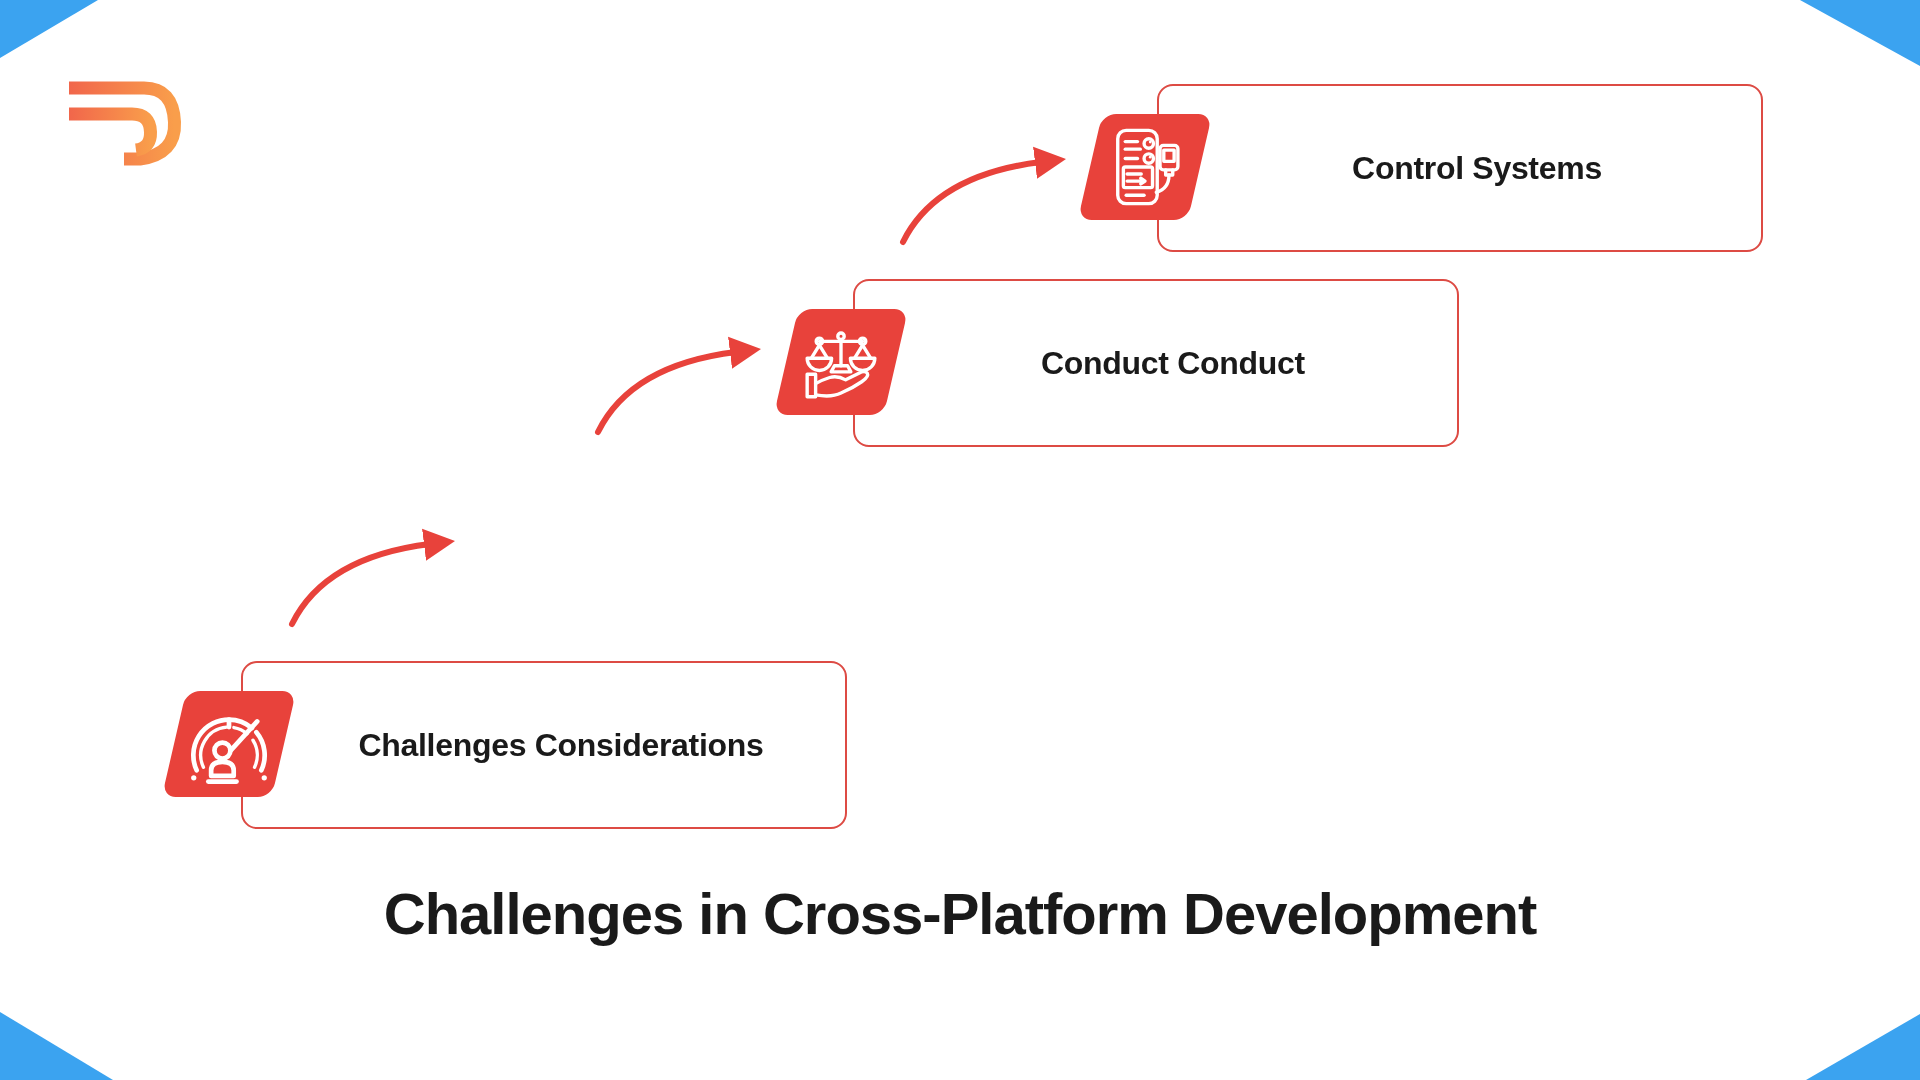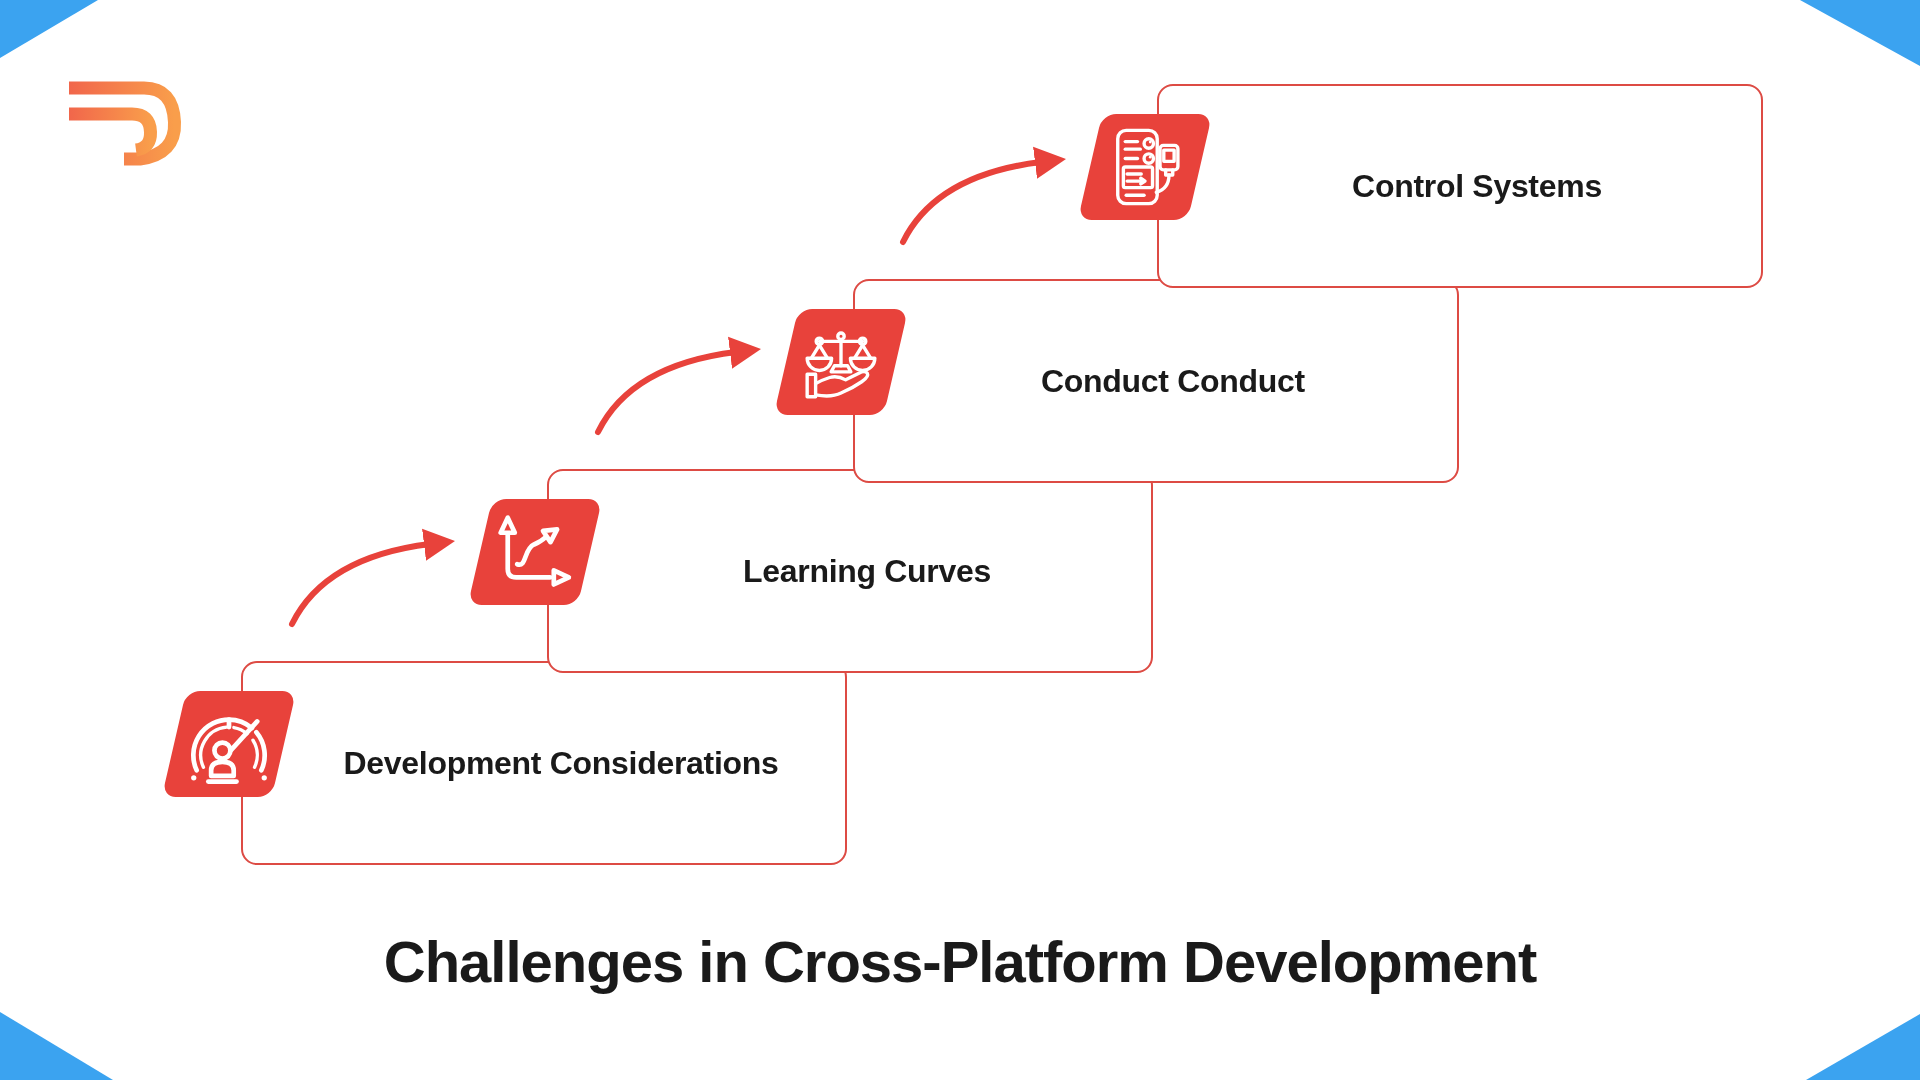--- a/index.html
+++ b/index.html
@@ -26,21 +26,21 @@
   .tri-br{right:0;bottom:0;width:114px;height:66px;clip-path:polygon(100% 0,100% 100%,0 100%);}
   
   .logo{position:absolute;left:64px;top:78px;width:120px;height:95px;}
   .logo path{fill:none;stroke:url(#logoGrad);stroke-width:13px;}
   .logo-stop-a{stop-color:var(--logo_grad_start);}
   .logo-stop-b{stop-color:var(--logo_grad_end);}
   
   .arrows{position:absolute;left:0;top:0;width:1920px;height:1080px;pointer-events:none;}
   .arrows path.curve{fill:none;stroke:var(--accent_red);stroke-width:6px;stroke-linecap:round;}
   
-  .step{position:absolute;width:606px;height:204px;}
+  .step{position:absolute;width:606px;height:168px;}
   .step-0{left:241px;top:661px;}
   .step-1{left:547px;top:469px;}
   .step-2{left:853px;top:279px;}
   .step-3{left:1157px;top:84px;}
   .box{
     position:absolute;inset:0;border:2px solid var(--box_border);
     border-radius:16px;background:var(--background);
     display:flex;align-items:center;justify-content:center;
     padding-left:34px;box-sizing:border-box;
   }
@@ -54,21 +54,21 @@
     transform:skewX(-13deg);
     display:flex;align-items:center;justify-content:center;
   }
   .para svg{width:94px;height:94px;transform:skewX(13deg);}
   .art{stroke:var(--icon_art);stroke-width:5;fill:none;stroke-linecap:round;stroke-linejoin:round;}
   .art .fillred{fill:var(--accent_red);}
   .art .dot{fill:var(--icon_art);stroke:none;}
   .art .thin{stroke-width:3.6;}
   
   .title{
-    position:absolute;left:0;right:0;top:928px;text-align:center;
+    position:absolute;left:0;right:0;top:880px;text-align:center;
     font-size:58px;font-weight:700;letter-spacing:-1px;color:var(--text_ink);
   }
 </style>
 </head>
 <body>
 
 <div class="stage">
 
   <div class="tri tri-tl"></div>
   <div class="tri tri-tr"></div>
@@ -94,54 +94,40 @@
         <path d="M0,0.3 L5.2,3 L0,5.7 Z" style="fill:var(--accent_red,#E8423B)"></path>
       </marker>
     </defs>
     <path class="curve" d="M 292 624 Q 325 557 430 544" marker-end="url(#ah)"></path>
     <path class="curve" d="M 598 432 Q 631 365 736 352" marker-end="url(#ah)"></path>
     <path class="curve" d="M 903 242 Q 936 175 1041 162" marker-end="url(#ah)"></path>
   </svg>
 
   <div class="step step-0">
     <div class="box">
-      <span class="label">Development Considerations</span>
+      <span class="label">Challenges Considerations</span>
     </div>
     <div class="para">
       <svg class="art" viewBox="0 0 100 100" aria-hidden="true">
         <path d="M 15.6 78 A 38 38 0 0 1 50 24 A 38 38 0 0 1 74.4 33"></path>
         <path d="M 79.1 37.6 A 38 38 0 0 1 84.4 78"></path>
         <path class="thin" d="M 22.8 74.7 A 30 30 0 0 1 47.4 32.1"></path>
         <path class="thin" d="M 55.2 32.5 A 30 30 0 0 1 69.3 39"></path>
         <path class="thin" d="M 75.5 46 A 30 30 0 0 1 77.2 74.7"></path>
         <line x1="50" y1="24" x2="50" y2="32"></line>
         <circle class="dot" cx="12.5" cy="86" r="2.8"></circle>
         <circle class="dot" cx="87.5" cy="86" r="2.8"></circle>
         <line x1="49" y1="60" x2="80" y2="26"></line>
         <circle class="fillred" cx="43" cy="57" r="8.5"></circle>
         <path class="fillred" d="M 31 84 V 78 Q 31 69 43 69 Q 55 69 55 78 V 84 Z"></path>
         <line x1="28" y1="90" x2="58" y2="90"></line>
       </svg>
     </div>
   </div>
 
-  <div class="step step-1">
-    <div class="box">
-      <span class="label">Learning Curves</span>
-    </div>
-    <div class="para">
-      <svg class="art" viewBox="0 0 100 100" aria-hidden="true">
-        <path d="M 21 31 V 68 Q 21 77 30 77 H 66"></path>
-        <path d="M 21 13.5 L 13.5 29.5 H 28.5 Z"></path>
-        <path d="M 70 69.5 L 86 77 L 70 84.5 Z"></path>
-        <path d="M 31 63 C 41 67 38 47 49 42 C 55 39.5 58 37.5 61 34.5"></path>
-        <path d="M 58.5 27.5 L 73.5 26 L 66.5 39.5 Z"></path>
-      </svg>
-    </div>
-  </div>
 
   <div class="step step-2">
     <div class="box">
       <span class="label">Conduct Conduct</span>
     </div>
     <div class="para">
       <svg class="art" viewBox="0 0 100 100" aria-hidden="true">
         <line class="thin" x1="27" y1="28" x2="73" y2="28"></line>
         <circle class="thin" cx="27" cy="28" r="3.4"></circle>
         <circle class="thin" cx="73" cy="28" r="3.4"></circle>

